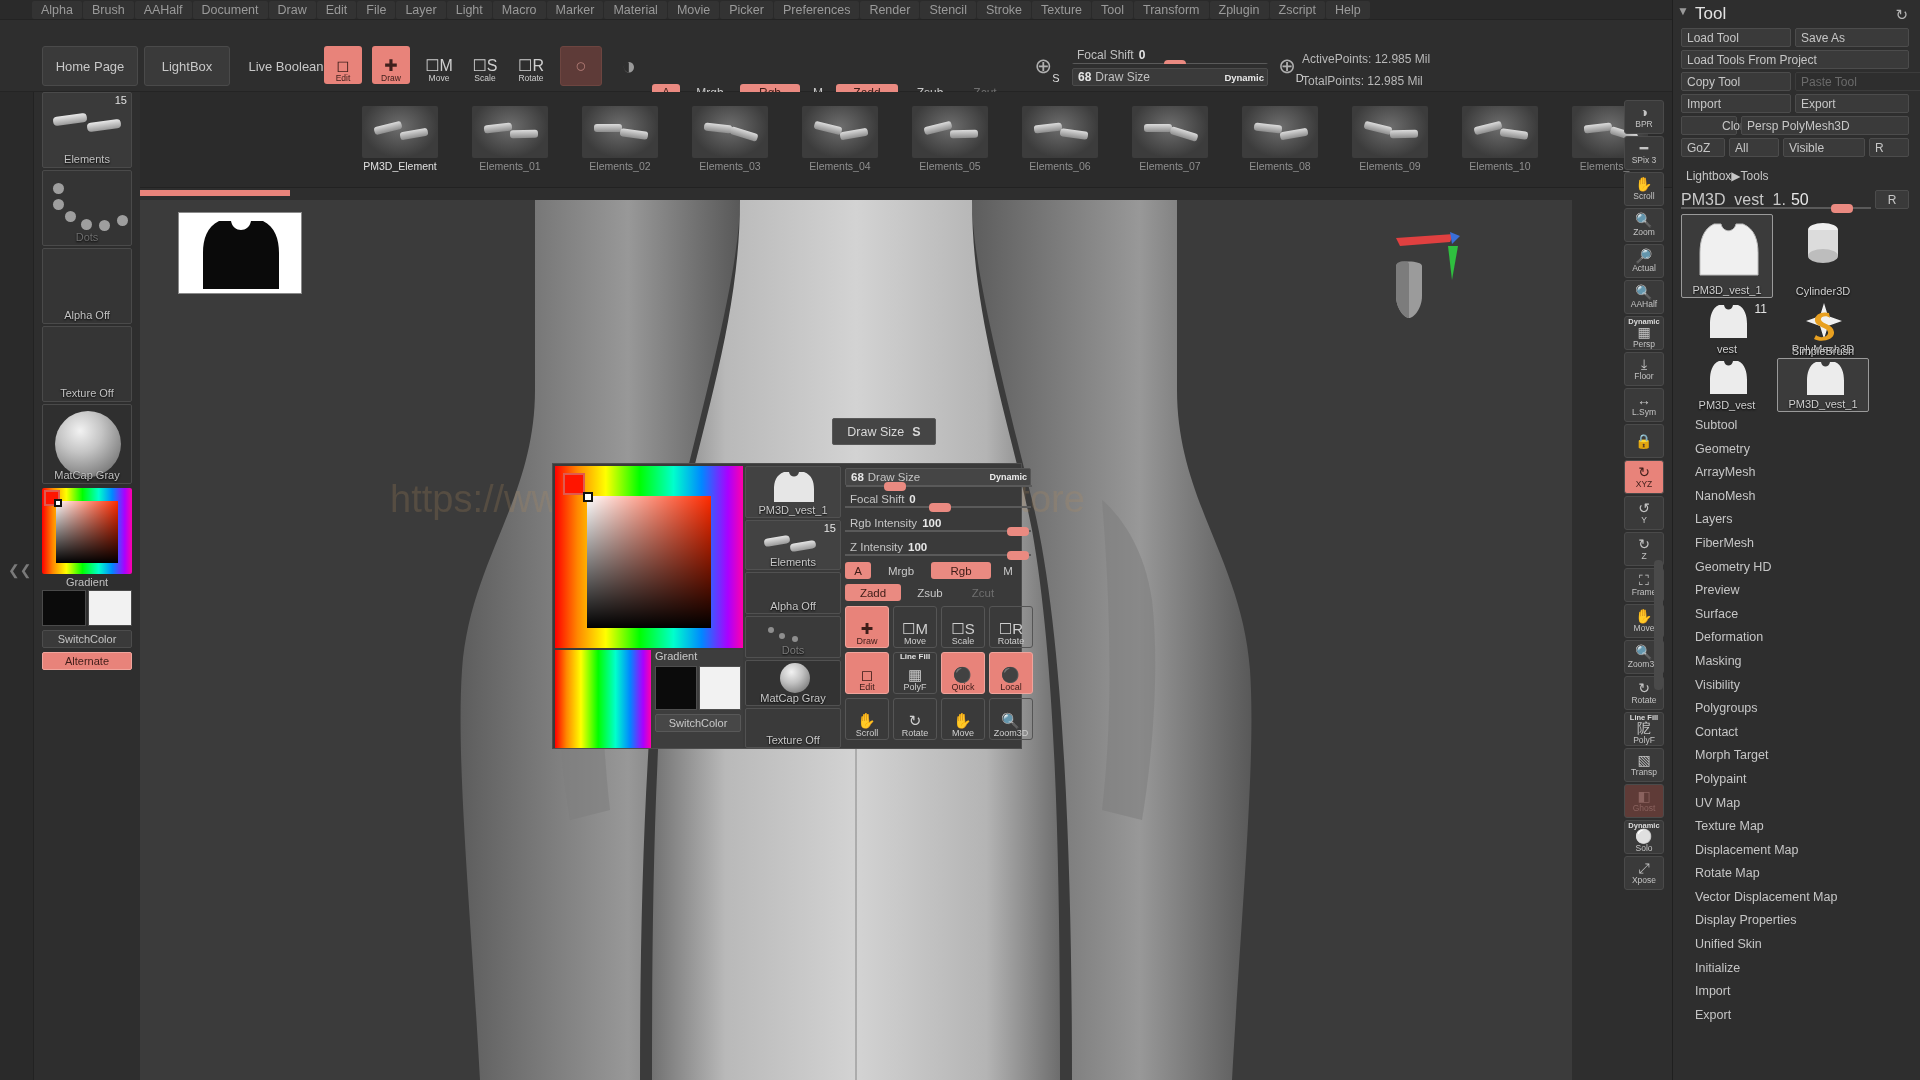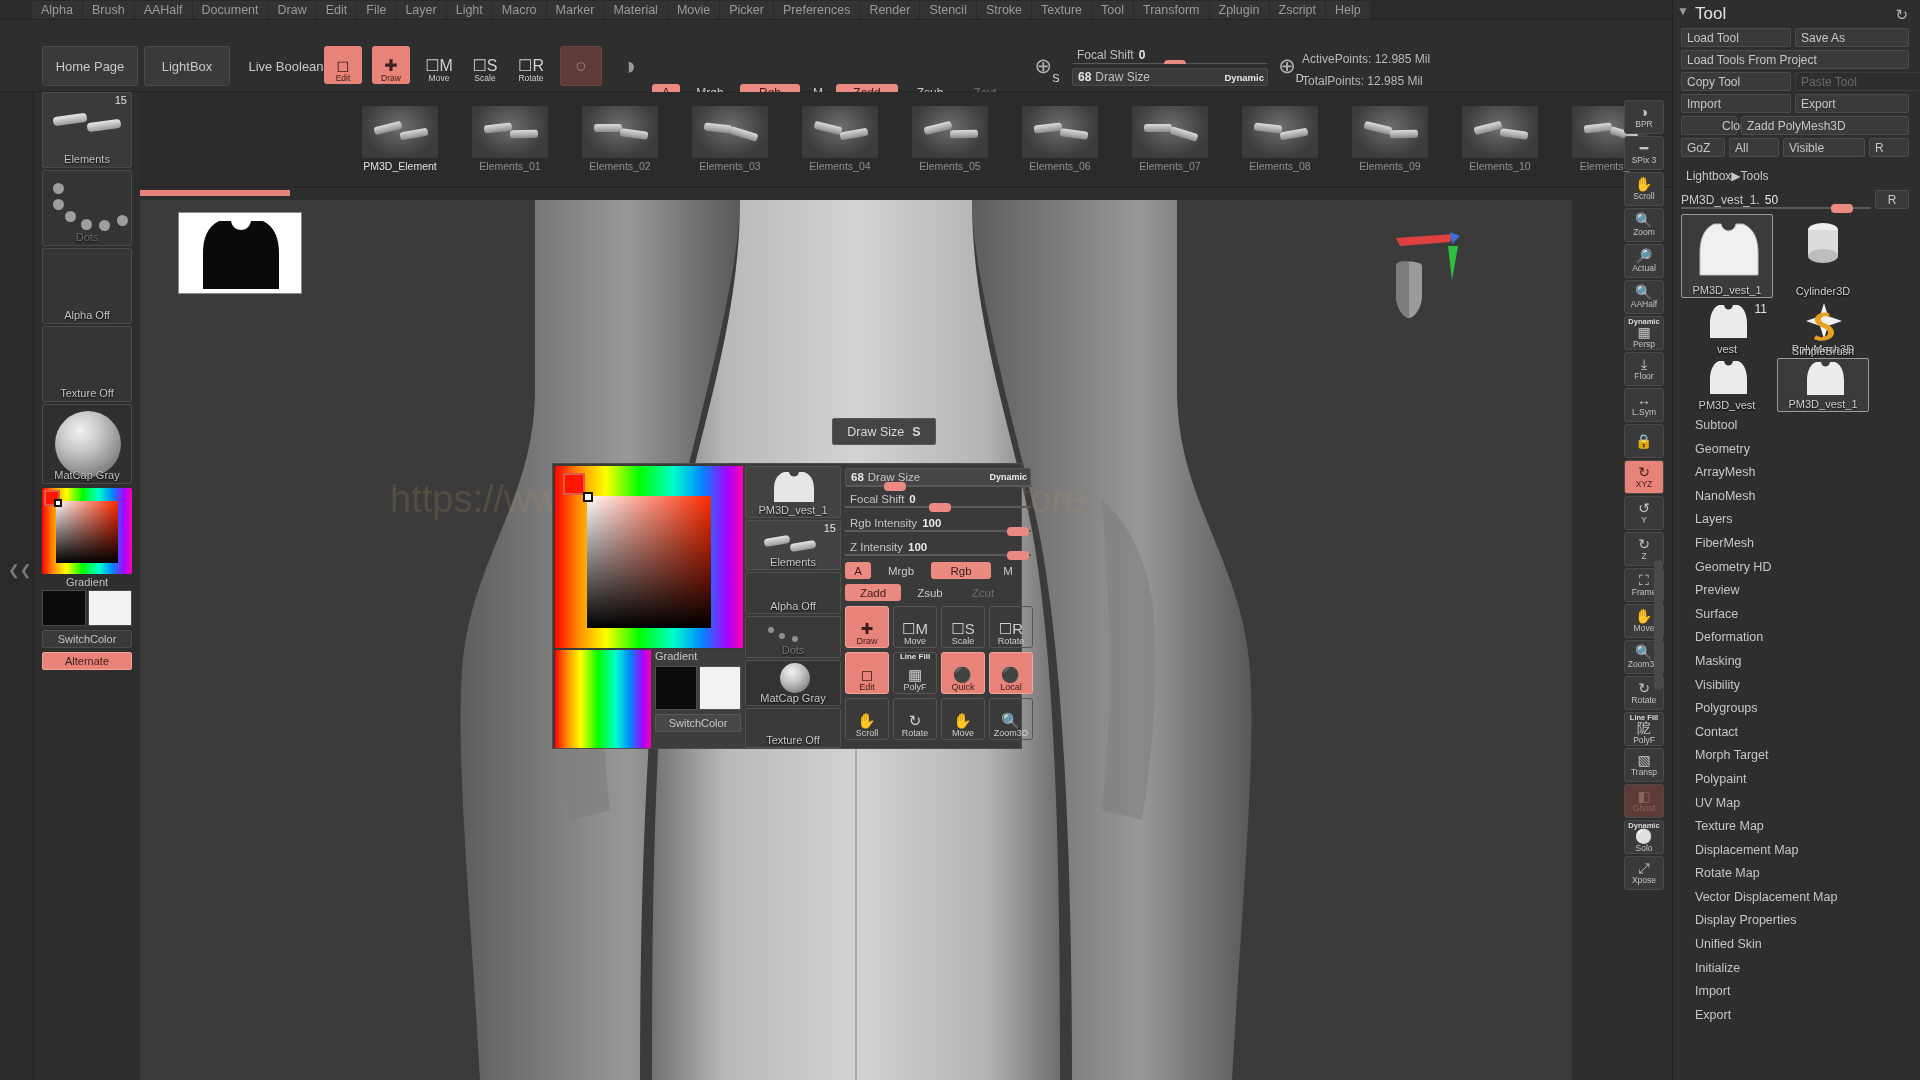--- a/index.html
+++ b/index.html
@@ -743,28 +743,28 @@
     <div style="position:absolute;right:12px;top:6px;color:#b5b5b5;font-size:15px;">↻</div>
 
     <div class="rbtn" style="left:8px;top:28px;width:110px;">Load Tool</div>
     <div class="rbtn" style="left:122px;top:28px;width:114px;">Save As</div>
     <div class="rbtn" style="left:8px;top:50px;width:228px;">Load Tools From Project</div>
     <div class="rbtn" style="left:8px;top:72px;width:110px;">Copy Tool</div>
     <div class="rbtn dim" style="left:122px;top:72px;width:135px;background:transparent;border-color:#3c3c3c;">Paste Tool</div>
     <div class="rbtn" style="left:8px;top:94px;width:110px;">Import</div>
     <div class="rbtn" style="left:122px;top:94px;width:114px;">Export</div>
     <div class="rbtn" style="left:8px;top:116px;width:56px;padding-left:40px;">Clone</div>
-    <div class="rbtn" style="left:68px;top:116px;width:168px;">Zadd PolyMesh3D</div>
+    <div class="rbtn" style="left:68px;top:116px;width:168px;">Persp PolyMesh3D</div>
     <div class="rbtn" style="left:8px;top:138px;width:44px;">GoZ</div>
     <div class="rbtn" style="left:56px;top:138px;width:50px;">All</div>
     <div class="rbtn" style="left:110px;top:138px;width:82px;">Visible</div>
     <div class="rbtn" style="left:196px;top:138px;width:40px;">R</div>
     <div class="rbtn" style="left:8px;top:166px;width:228px;border:none;background:transparent;">Lightbox▶Tools</div>
 
-    <div style="position:absolute;left:8px;top:190px;width:190px;height:20px;font-size:12px;color:#c9c9c9;display:flex;align-items:center;">
+    <div style="position:absolute;left:8px;top:190px;width:190px;height:20px;font-size:16px;color:#c9c9c9;display:flex;align-items:center;">
       <span>PM3D_vest_1.</span>
       <span style="margin-left:5px;color:#e8e8e8;">50</span>
       <div class="track" style="width:190px;bottom:1px;"></div>
       <div class="knob" style="left:150px;bottom:-3px;"></div>
     </div>
     <div class="rbtn" style="left:202px;top:190px;width:34px;justify-content:center;padding-left:0;">R</div>
 
     <div class="tool-thumb sel" style="left:8px;top:214px;width:92px;height:84px;">
       <svg style="position:absolute;left:12px;top:4px;" width="68" height="62" viewBox="0 0 68 62">
         <path d="M20,5 L27,5 C29,14 40,14 42,5 L49,5 C61,10 64,22 64,34 L64,56 L6,56 L6,34 C6,22 9,10 20,5 Z" fill="#f0f0f0" stroke="#bdbdbd"></path>

